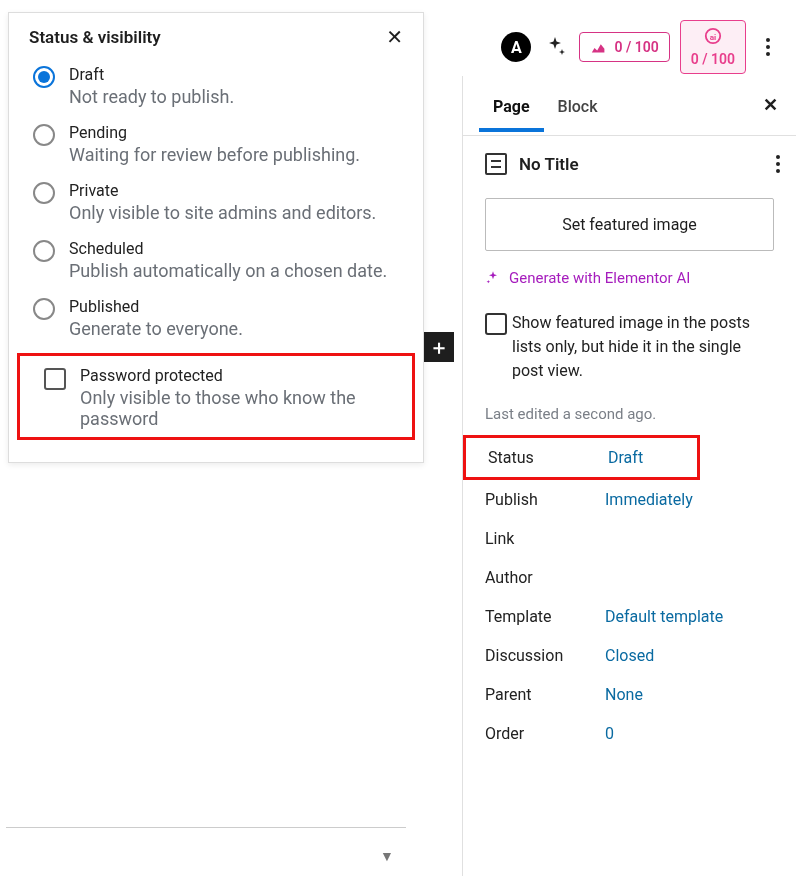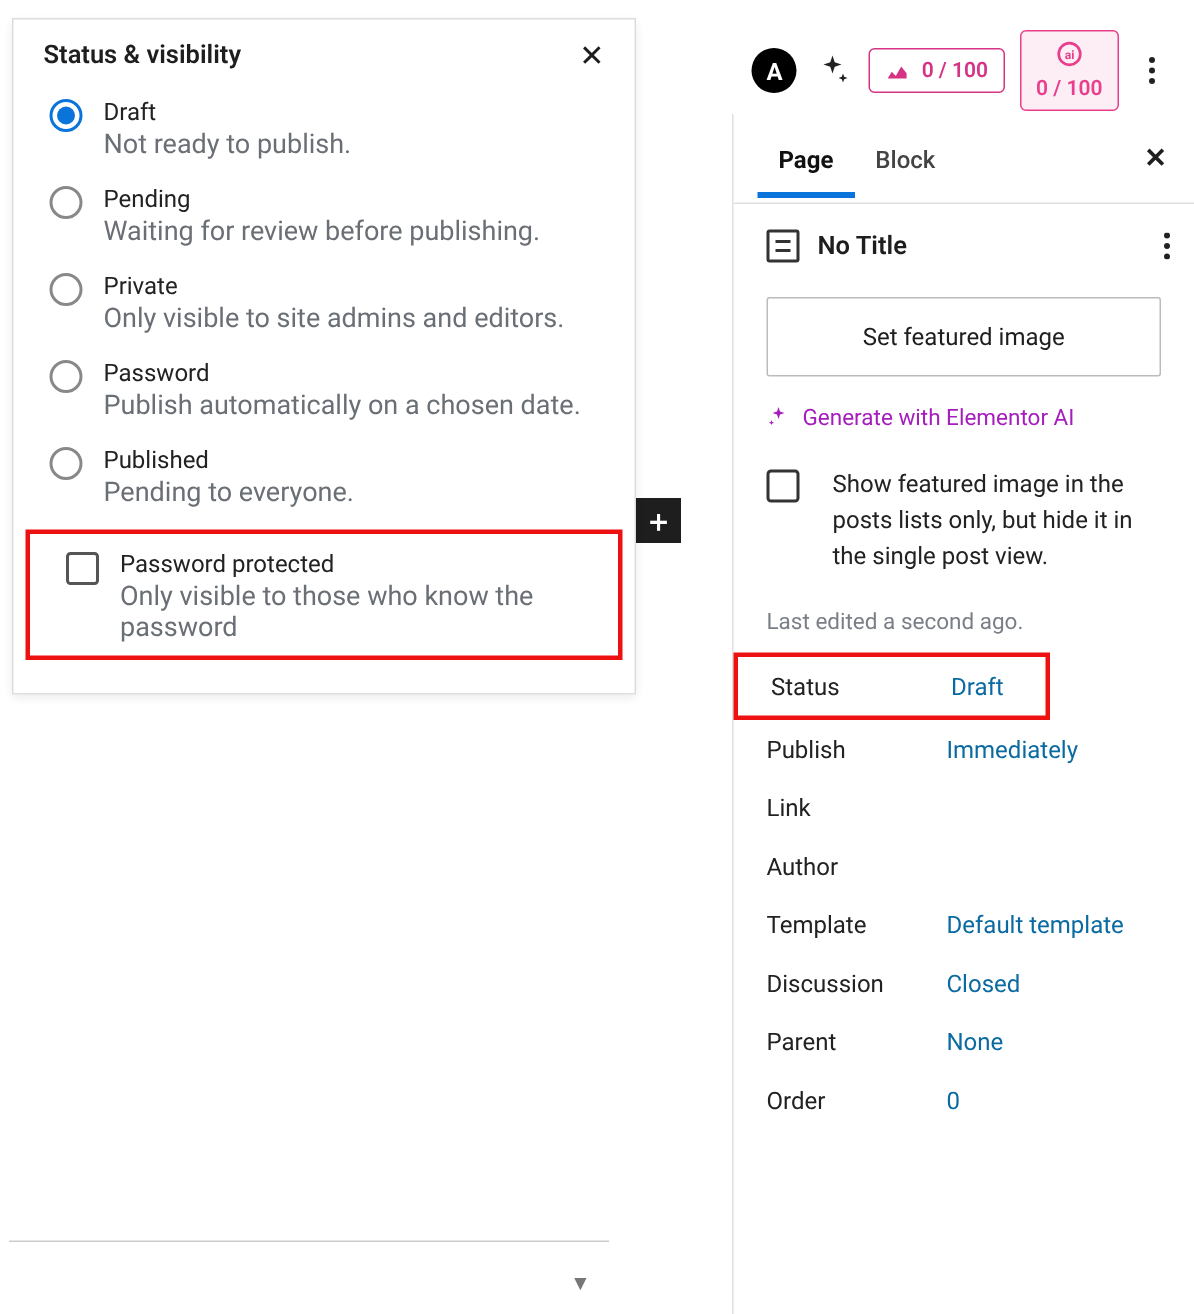--- a/index.html
+++ b/index.html
@@ -132,21 +132,21 @@
   .hl-red {
     border: 3px solid #e11;
   }
   .hl-red-tight { border:3px solid #e11; }
 
   
   .sidebar {
     position: absolute;
     right: 0;
     top: 76px;
-    width: 308px;
+    width: 334px;
     border-left: 1px solid #e0e0e0;
     height: calc(100% - 76px);
     background: #fff;
   }
   .tabs {
     display: flex;
     align-items: center;
     border-bottom: 1px solid #e0e0e0;
     padding: 0 16px;
     position: relative;
@@ -210,21 +210,21 @@
   .ai-row {
     padding: 4px 22px 18px 22px;
     color: #a61dbd;
     font-size: 15px;
     display:flex; align-items:center; gap:8px;
   }
 
   .feat-checkbox-row {
     display:flex;
     align-items:flex-start;
-    gap:22px;
+    gap:5px;
     padding: 6px 22px 14px 22px;
   }
   .feat-checkbox-row .cb {
     width:22px;height:22px;border:2px solid #333;border-radius:3px;flex-shrink:0;margin-top:2px;
   }
   .feat-checkbox-row .txt { font-size:16px; color:#222; line-height:1.5; }
 
   .last-edited {
     color:#7a7f87;
     padding: 8px 22px 12px 22px;
@@ -340,30 +340,30 @@
     <div class="radio-outer"></div>
     <div class="radio-texts">
       <div class="radio-label">Private</div>
       <div class="radio-desc">Only visible to site admins and editors.</div>
     </div>
   </div>
 
   <div class="radio-row">
     <div class="radio-outer"></div>
     <div class="radio-texts">
-      <div class="radio-label">Password</div>
+      <div class="radio-label">Scheduled</div>
       <div class="radio-desc">Publish automatically on a chosen date.</div>
     </div>
   </div>
 
   <div class="radio-row">
     <div class="radio-outer"></div>
     <div class="radio-texts">
       <div class="radio-label">Published</div>
-      <div class="radio-desc">Pending to everyone.</div>
+      <div class="radio-desc">Generate to everyone.</div>
     </div>
   </div>
 
   <div class="hl-red" style="margin:8px;">
     <div class="checkbox-row">
       <div class="checkbox-box"></div>
       <div class="radio-texts">
         <div class="radio-label">Password protected</div>
         <div class="radio-desc">Only visible to those who know the password</div>
       </div>

